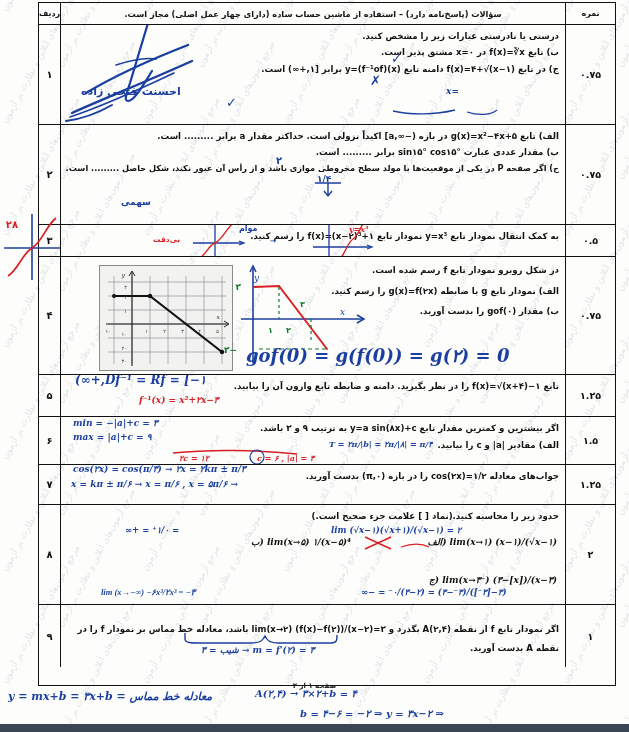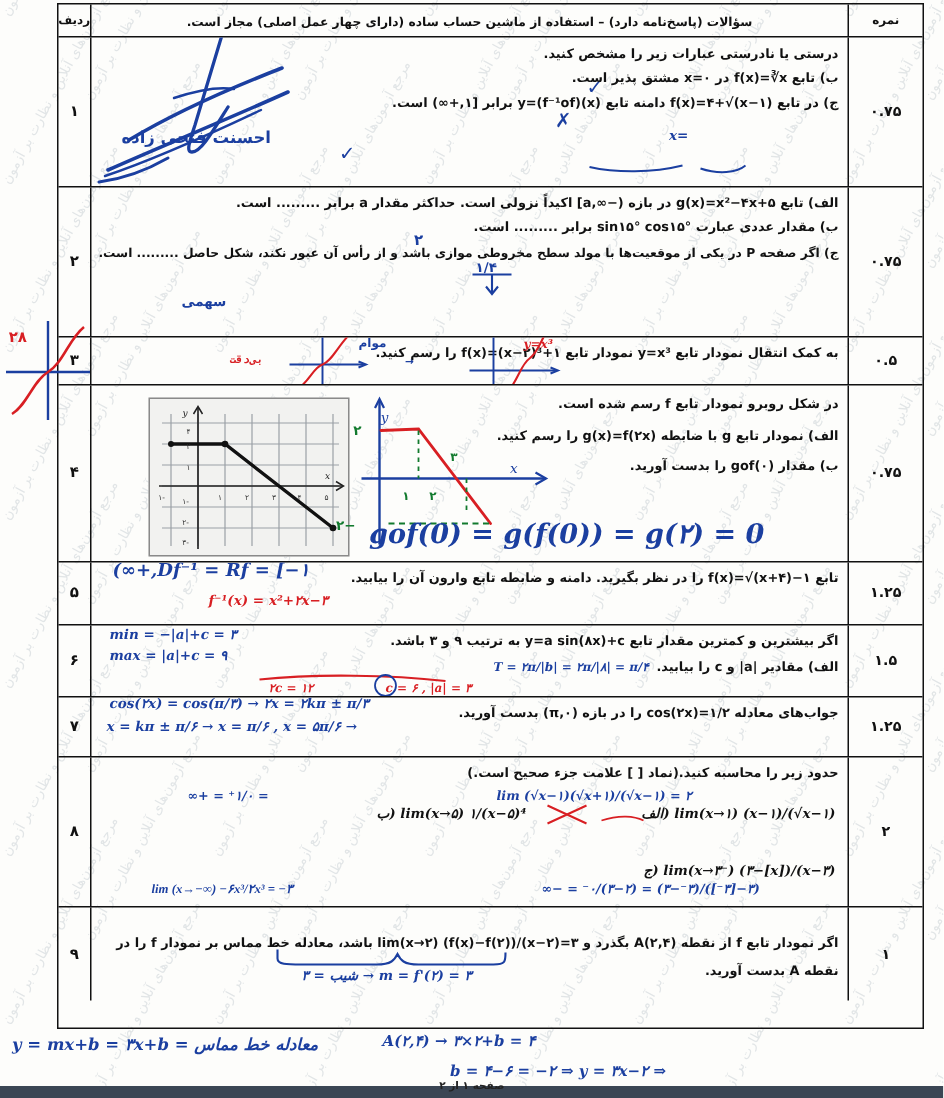--- a/index.html
+++ b/index.html
@@ -48,21 +48,21 @@
       font-weight:700;white-space:nowrap;pointer-events:none;z-index:6;}
   .blue{color:#1b3fa0;}
   .red{color:#d81f23;}
   .hwi{font-style:italic;font-family:"DejaVu Serif",serif;}
   svg.ink{position:absolute;pointer-events:none;z-index:5;overflow:visible;}
 
   
   .fig{position:absolute;background:#f2f2f0;border:1px solid #8a8a8a;}
 
   
-  #pagefoot{position:absolute;left:0;right:0;top:720px;text-align:center;
+  #pagefoot{position:absolute;left:0;right:0;top:682px;text-align:center;
             font-size:7px;color:#222;font-weight:700;z-index:9;}
   #bottombar{position:absolute;left:0;right:0;bottom:0;height:8px;
              background:#3b4654;}
 </style>
 </head>
 <body>
 
 <div id="page">
 
   <div id="wm-layer">
@@ -194,21 +194,21 @@
       </div>
       <div class="c-num">۲</div>
     </div>
 
     <div class="row" style="height:32px">
       <div class="c-score">۰.۵</div>
       <div class="c-body">
         <div class="q">
           <span class="ln">به کمک انتقال نمودار تابع y=x³ نمودار تابع f(x)=(x−۲)³+۱ را رسم کنید.</span>
         </div>
-        <span class="hw red" style="left:92px;top:10px;font-size:7.5px;font-family:Liberation Mono, monospace;">بی‌دقت</span>
+        <span class="hw red" style="left:92px;top:10px;font-size:7.5px;">بی‌دقت</span>
         <span class="hw blue" style="left:178px;top:-1px;font-size:8px;">موام</span>
         <span class="hw red hwi" style="left:288px;top:-1px;font-size:8px;">y=x³</span>
 
         <svg class="ink" style="left:130px;top:-6px" width="60" height="44">
           <path d="M24,0 L24,40 M2,24 L52,24" stroke="#1b3fa0" stroke-width="1.3" fill="none"></path>
           <path d="M22,3 L24,-1 L26,3 M48,22 L53,24 L48,26" stroke="#1b3fa0" stroke-width="1.3" fill="none"></path>
           <path d="M8,40 C16,34 18,26 24,24 C30,22 34,12 42,4" stroke="#d81f23" stroke-width="1.4" fill="none"></path>
         </svg>
         <svg class="ink" style="left:250px;top:-10px" width="64" height="52">
           <path d="M18,2 L18,48 M2,32 L60,32" stroke="#1b3fa0" stroke-width="1.3" fill="none"></path>

